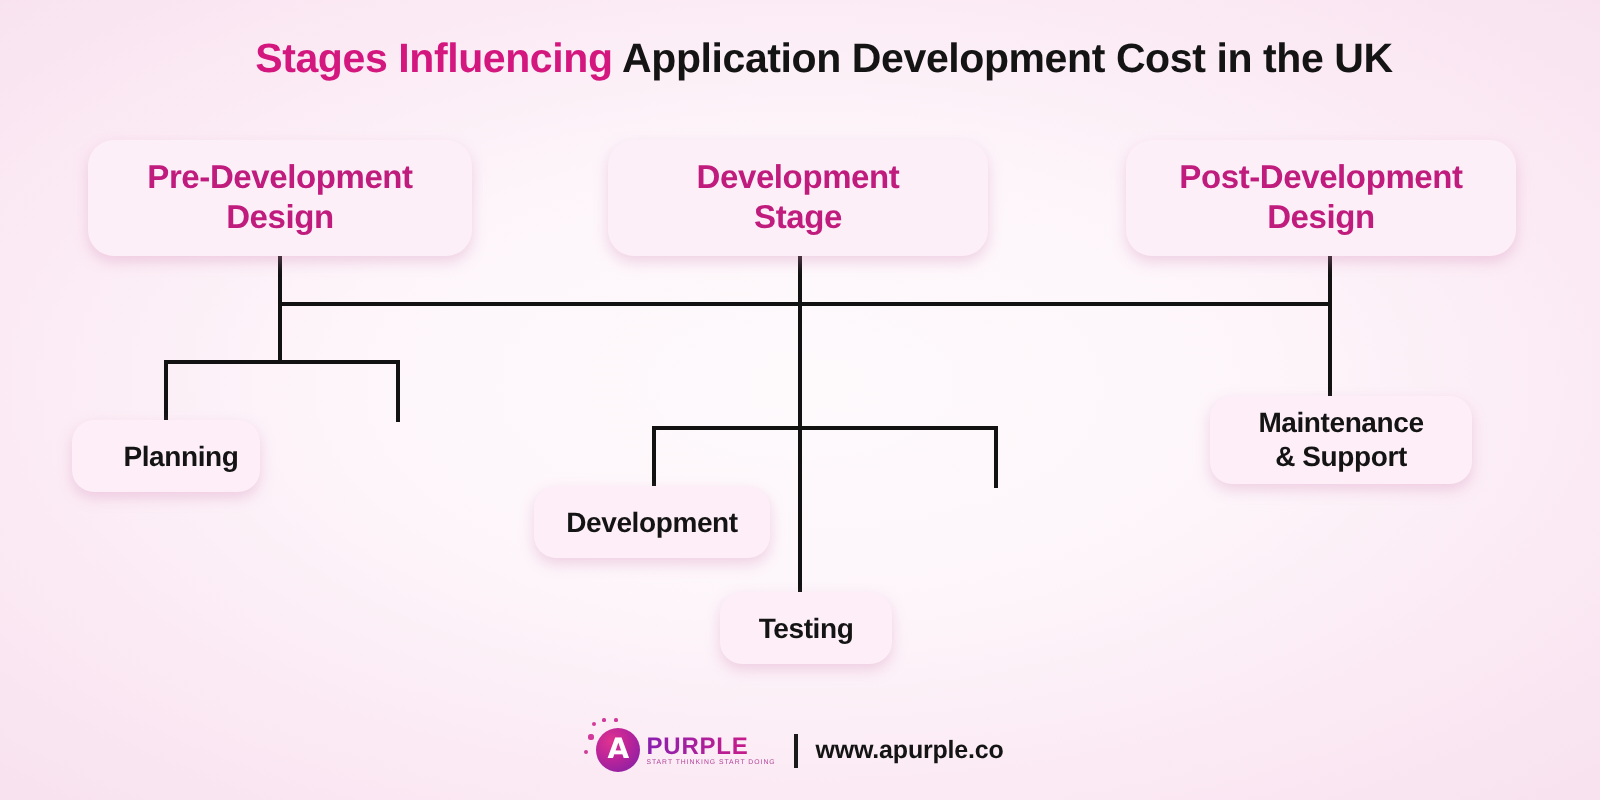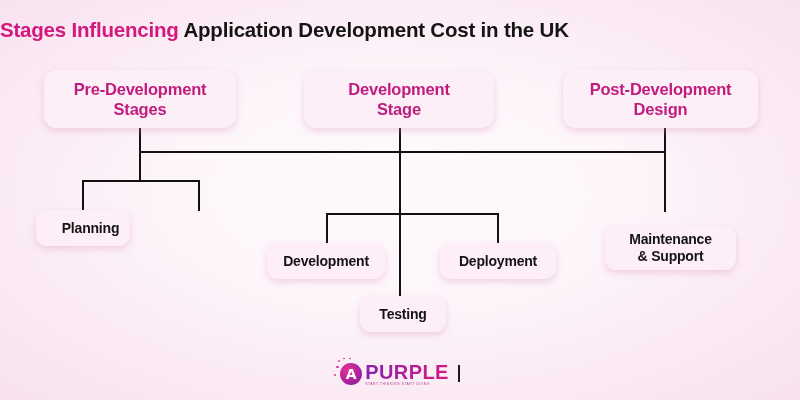--- a/index.html
+++ b/index.html
@@ -13,25 +13,26 @@
     position:relative;
     width:800px;height:400px;
     background:
       radial-gradient(ellipse 70% 70% at 50% 48%, #fefafc 0%, #fdf5fa 42%, #fbeaf4 72%, #f8e2f0 100%);
     overflow:hidden;
   }
 
   
   #title{
     position:absolute;left:0;top:18px;width:768px;
-    text-align:left;
+    text-align:center;
     font-size:20.5px;font-weight:bold;
     letter-spacing:-0.2px;
     color:#141414;
     white-space:nowrap;
+    padding-left:28px;
   }
   #title .hl{color:#d4177f;}
 
   
   .ln{position:absolute;background:#121212;}
   .lnv{width:2px;}
   .lnh{height:2px;}
 
   
   .box{
@@ -64,42 +65,42 @@
   #box-pre   {left:44px; top:70px;  width:192px;height:58px;}
   #box-dev   {left:304px;top:70px;  width:190px;height:58px;}
   #box-post  {left:563px;top:70px;  width:195px;height:58px;}
 
   
   #box-planning   {left:36px; top:210px;width:94px; height:36px;}
   #box-design     {left:157px;top:210px;width:86px; height:36px;}
   #box-development{left:267px;top:243px;width:118px;height:36px;}
   #box-deployment {left:440px;top:243px;width:116px;height:36px;}
   #box-testing    {left:360px;top:296px;width:86px; height:36px;}
-  #box-maintenance{left:605px;top:226px;width:131px;height:44px;}
+  #box-maintenance{left:605px;top:198px;width:131px;height:44px;}
 
   
   #footer{
     position:absolute;left:0;bottom:14px;width:800px;
     display:flex;align-items:center;justify-content:center;gap:9px;
   }
   #logo{display:flex;align-items:center;gap:3px;}
   #logo-badge{
     position:relative;width:22px;height:22px;border-radius:50%;
     background:radial-gradient(circle at 34% 30%, #e0338f 0%, #b9249a 45%, #7a1fa8 100%);
     display:flex;align-items:center;justify-content:center;
     flex:none;
   }
   #logo-badge .a{
     color:#ffffff;font-size:14px;font-weight:bold;line-height:1;
     font-family:"DejaVu Sans", sans-serif;
   }
   .dot{position:absolute;border-radius:50%;background:#d23a9a;}
   #logo-words{display:flex;flex-direction:column;line-height:1;}
   #logo-name{
-    font-size:20px;font-weight:bold;letter-spacing:0.4px;
+    font-size:12px;font-weight:bold;letter-spacing:0.4px;
     background:linear-gradient(90deg,#8a1fb0 0%,#b51f96 55%,#d4177f 100%);
     -webkit-background-clip:text;background-clip:text;color:transparent;
   }
   #logo-tag{
     font-size:3.4px;letter-spacing:0.5px;color:#b1449b;margin-top:1px;
     white-space:nowrap;
   }
   #divider{width:2px;height:17px;background:#1a1a1a;}
   #site{font-size:12.5px;font-weight:bold;color:#141414;letter-spacing:-0.1px;}
 </style>
@@ -123,39 +124,36 @@
   <div class="ln lnv" style="left:82px;top:180px;height:31px;"></div>
   <div class="ln lnv" style="left:198px;top:180px;height:31px;"></div>
 
   <div class="ln lnh" style="left:326px;top:213px;width:173px;"></div>
   <div class="ln lnv" style="left:326px;top:213px;height:31px;"></div>
   <div class="ln lnv" style="left:497px;top:213px;height:31px;"></div>
   <div class="ln lnv" style="left:399px;top:213px;height:86px;"></div>
 
   <div class="box stage" id="box-pre">
     <span style="white-space:pre-line;">Pre-Development
-Stages</span>
+Design</span>
   </div>
   <div class="box stage" id="box-dev">
     <span style="white-space:pre-line;">Development
 Stage</span>
   </div>
   <div class="box stage" id="box-post">
     <span style="white-space:pre-line;">Post-Development
 Design</span>
   </div>
 
   <div class="box leaf" id="box-planning">
     <span style="white-space:pre-line;margin-left:15px;">Planning</span>
   </div>
   <div class="box leaf" id="box-development">
     <span style="white-space:pre-line;">Development</span>
-  </div>
-  <div class="box leaf" id="box-deployment">
-    <span style="white-space:pre-line;">Deployment</span>
   </div>
   <div class="box leaf" id="box-testing">
     <span style="white-space:pre-line;">Testing</span>
   </div>
   <div class="box leaf" id="box-maintenance">
     <span style="white-space:pre-line;">Maintenance
 &amp; Support</span>
   </div>
 
   <div id="footer">
@@ -167,15 +165,16 @@
         <span class="dot" style="width:2px;height:2px;left:-6px;top:11px;"></span>
         <span class="dot" style="width:1.6px;height:1.6px;left:9px;top:-5px;"></span>
         <span class="a">A</span>
       </div>
       <div id="logo-words">
         <span id="logo-name">PURPLE</span>
         <span id="logo-tag">START THINKING START DOING</span>
       </div>
     </div>
     <div id="divider"></div>
+    <span id="site">www.apurple.co</span>
   </div>
 
 </div>
 
 </body></html>

